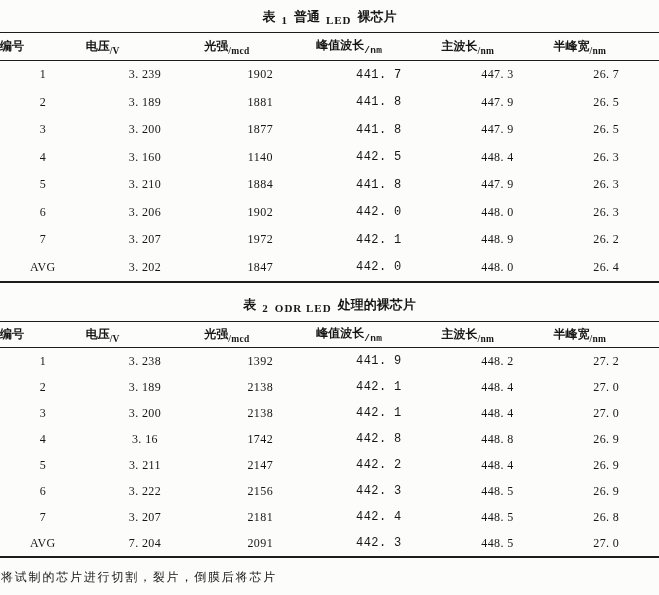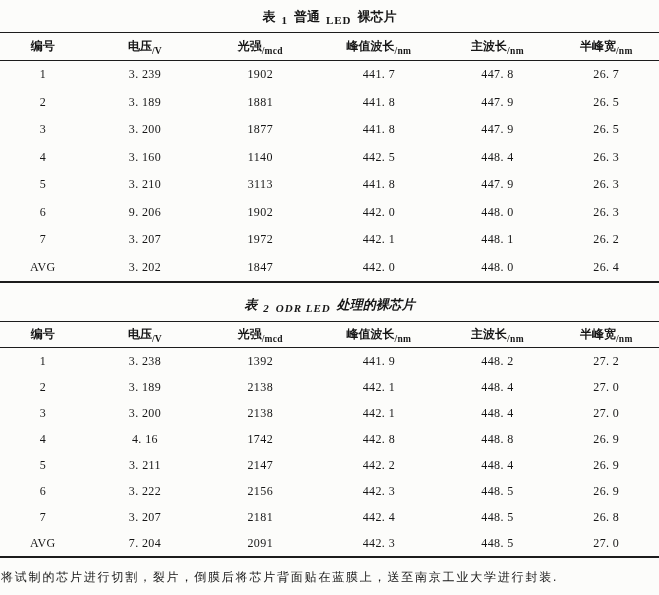--- a/index.html
+++ b/index.html
@@ -32,39 +32,39 @@
   table{
     width:100%;
     border-collapse:collapse;
     table-layout:fixed;
   }
   table.t1{margin-top:6px;border-top:1.5px solid #1c1c1c;border-bottom:2px solid #1c1c1c;}
   table.t2{margin-top:7px;border-top:1.5px solid #1c1c1c;border-bottom:2px solid #1c1c1c;}
   thead tr{border-bottom:1px solid #1c1c1c;}
   th{
     font-weight:bold;font-size:12px;
-    text-align:center;padding:0;white-space:nowrap;
+    text-align:left;padding:0;white-space:nowrap;
   }
   .t1 th{height:27px;}
   .t2 th{height:25px;}
   th:nth-child(1),td:nth-child(1){width:13%;}
   th:nth-child(2),td:nth-child(2){width:18%;margin-top:45px;}
   th:nth-child(3),td:nth-child(3){width:17%;}
-  th:nth-child(4),td:nth-child(4){width:19%;}
+  th:nth-child(4),td:nth-child(4){width:19%;font-family:Liberation Mono, monospace;}
   th:nth-child(5),td:nth-child(5){width:17%;}
   th:nth-child(6),td:nth-child(6){width:16%;}
   .hs{font-size:9.5px;vertical-align:-4px;letter-spacing:0.3px;}
   td{
     font-size:12px;text-align:center;padding:0;
     letter-spacing:0.4px;white-space:nowrap;
   }
   .t1 td{height:27.5px;}
   .t2 td{height:26px;}
 
-  .title2{margin-top:13px;font-style:italic;}
+  .title2{margin-top:13px;}
 
   
   .bodytext{
     margin-top:11px;
     display:flex;
     justify-content:flex-start;
     font-family:"Liberation Sans","DejaVu Sans",sans-serif;
     font-size:12px;
     letter-spacing:1.8px;
     white-space:nowrap;
@@ -87,21 +87,21 @@
           <th><span>主波长</span><span class="hs">/nm</span></th>
           <th><span>半峰宽</span><span class="hs">/nm</span></th>
         </tr>
       </thead>
       <tbody>
         <tr>
           <td>1</td>
           <td>3. 239</td>
           <td>1902</td>
           <td>441. 7</td>
-          <td>447. 8</td>
+          <td>447. 3</td>
           <td>26. 7</td>
         </tr>
         <tr>
           <td>2</td>
           <td>3. 189</td>
           <td>1881</td>
           <td>441. 8</td>
           <td>447. 9</td>
           <td>26. 5</td>
         </tr>
@@ -117,39 +117,39 @@
           <td>4</td>
           <td>3. 160</td>
           <td>1140</td>
           <td>442. 5</td>
           <td>448. 4</td>
           <td>26. 3</td>
         </tr>
         <tr>
           <td>5</td>
           <td>3. 210</td>
-          <td>3113</td>
+          <td>1884</td>
           <td>441. 8</td>
           <td>447. 9</td>
           <td>26. 3</td>
         </tr>
         <tr>
           <td>6</td>
-          <td>9. 206</td>
+          <td>3. 206</td>
           <td>1902</td>
           <td>442. 0</td>
           <td>448. 0</td>
           <td>26. 3</td>
         </tr>
         <tr>
           <td>7</td>
           <td>3. 207</td>
           <td>1972</td>
           <td>442. 1</td>
-          <td>448. 1</td>
+          <td>448. 9</td>
           <td>26. 2</td>
         </tr>
         <tr>
           <td>AVG</td>
           <td>3. 202</td>
           <td>1847</td>
           <td>442. 0</td>
           <td>448. 0</td>
           <td>26. 4</td>
         </tr>
@@ -188,21 +188,21 @@
         <tr>
           <td>3</td>
           <td>3. 200</td>
           <td>2138</td>
           <td>442. 1</td>
           <td>448. 4</td>
           <td>27. 0</td>
         </tr>
         <tr>
           <td>4</td>
-          <td>4. 16</td>
+          <td>3. 16</td>
           <td>1742</td>
           <td>442. 8</td>
           <td>448. 8</td>
           <td>26. 9</td>
         </tr>
         <tr>
           <td>5</td>
           <td>3. 211</td>
           <td>2147</td>
           <td>442. 2</td>
@@ -231,16 +231,15 @@
           <td>2091</td>
           <td>442. 3</td>
           <td>448. 5</td>
           <td>27. 0</td>
         </tr>
       </tbody>
     </table>
 
   <div class="bodytext">
     <span>将试制的芯片进行切割，裂片，倒膜后将芯片</span>
-    <span>背面贴在蓝膜上，送至南京工业大学进行封装.</span>
   </div>
 
 </div>
 
 </body></html>

